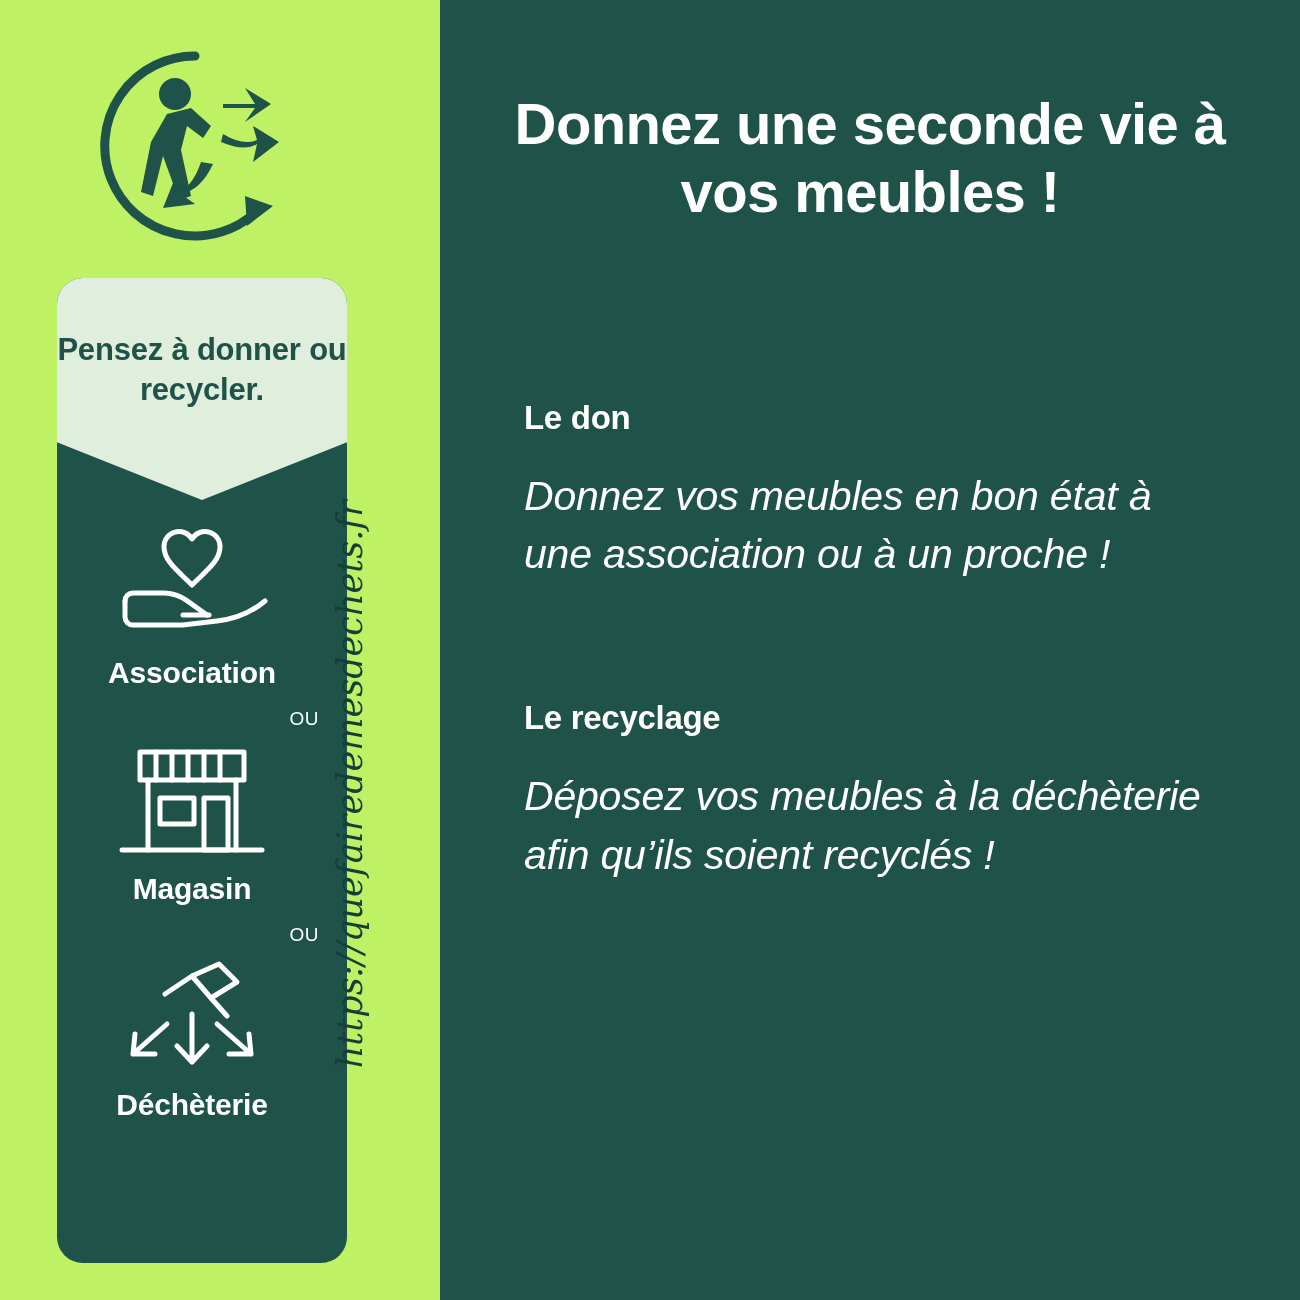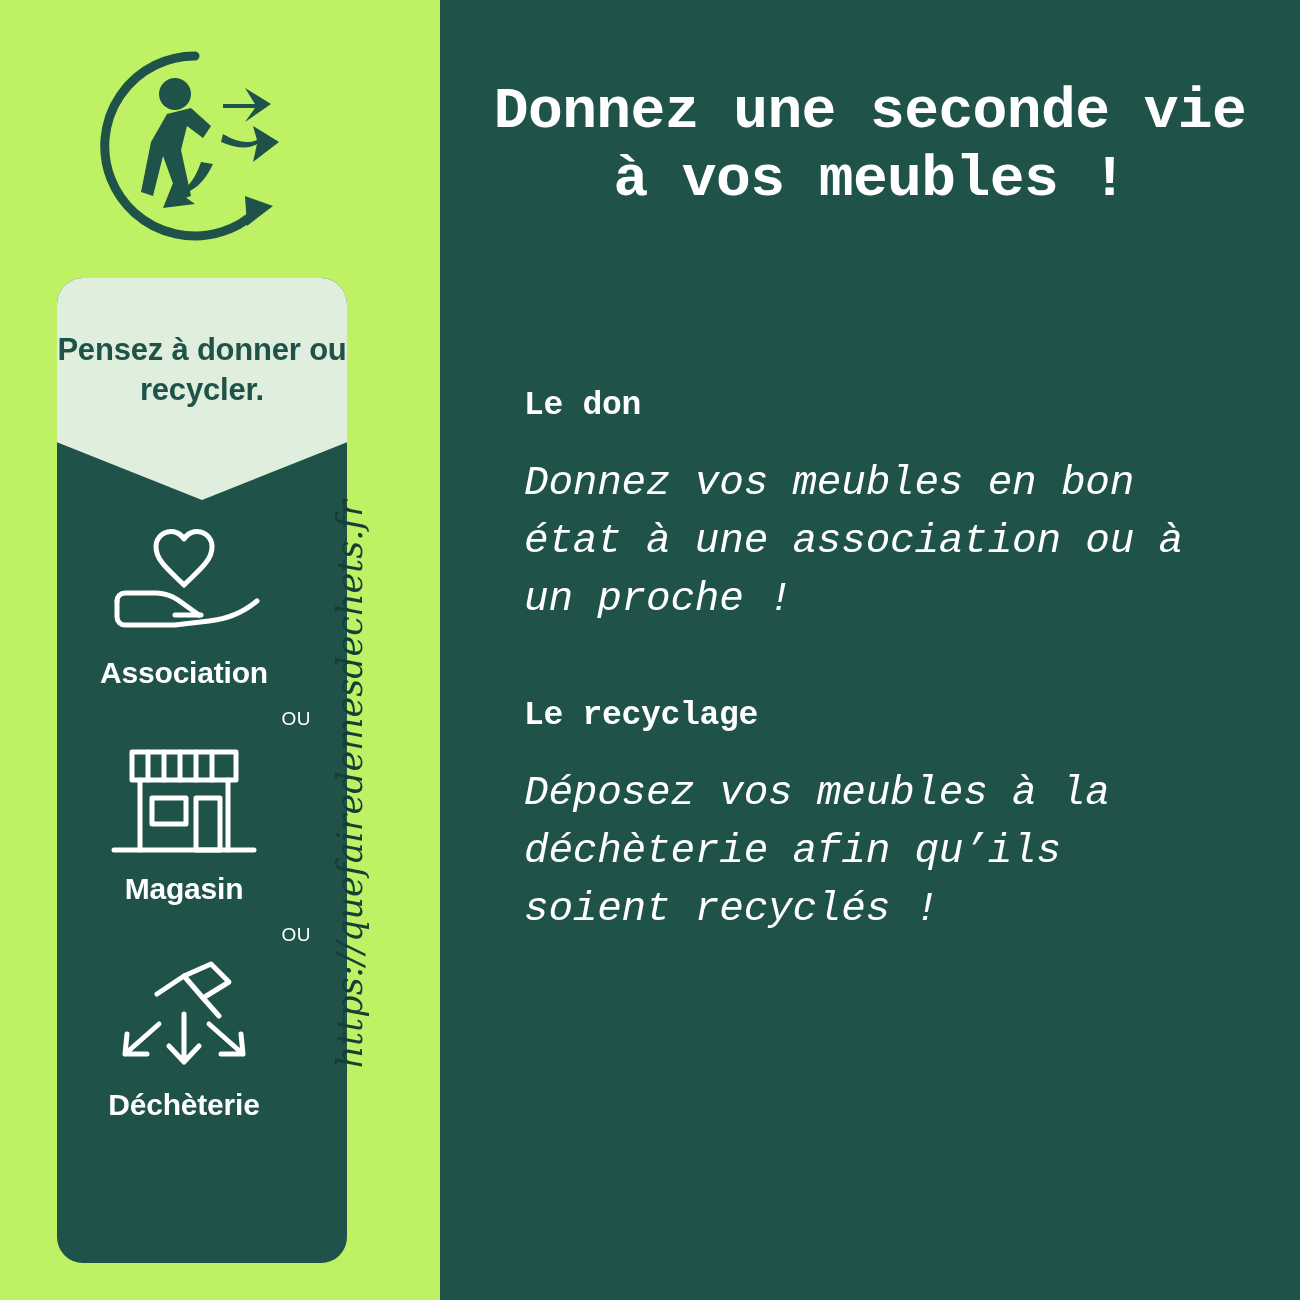--- a/index.html
+++ b/index.html
@@ -64,21 +64,21 @@
     text-align: center;
     color: #1f5248;
     font-size: 31px;
     font-weight: bold;
     line-height: 1.28;
     letter-spacing: -0.2px;
   }
   .steps {
     position: absolute;
     top: 250px;
-    left: 0;
+    left: 8px;
     width: 254px;
   }
   .step {
     text-align: center;
     color: #ffffff;
   }
   .step-icon {
     height: 118px;
     display: flex;
     align-items: center;
@@ -110,38 +110,37 @@
     font-style: italic;
     font-size: 35px;
     letter-spacing: 0px;
   }
   
   .right-panel {
     position: relative;
     flex: 1 1 auto;
     height: 1188px;
     background: #1f5248;
-    padding: 0 52px;
+    padding: 12px 52px;
     box-sizing: border-box;
-    font-family: Liberation Mono, monospace;
   }
   .main-title {
     margin: 78px 0 0 0;
     color: #ffffff;
     font-size: 58px;
     font-weight: bold;
     line-height: 1.18;
     text-align: center;
     letter-spacing: -0.6px;
   }
   .section {
     margin-left: 32px;
   }
   .section.don { margin-top: 172px; }
-  .section.recyclage { margin-top: 68px; }
+  .section.recyclage { margin-top: 116px; }
   .section-title {
     color: #ffffff;
     font-size: 33px;
     font-weight: bold;
     margin: 0 0 30px 0;
     letter-spacing: -0.3px;
   }
   .section-body {
     color: #ffffff;
     font-size: 41px;

